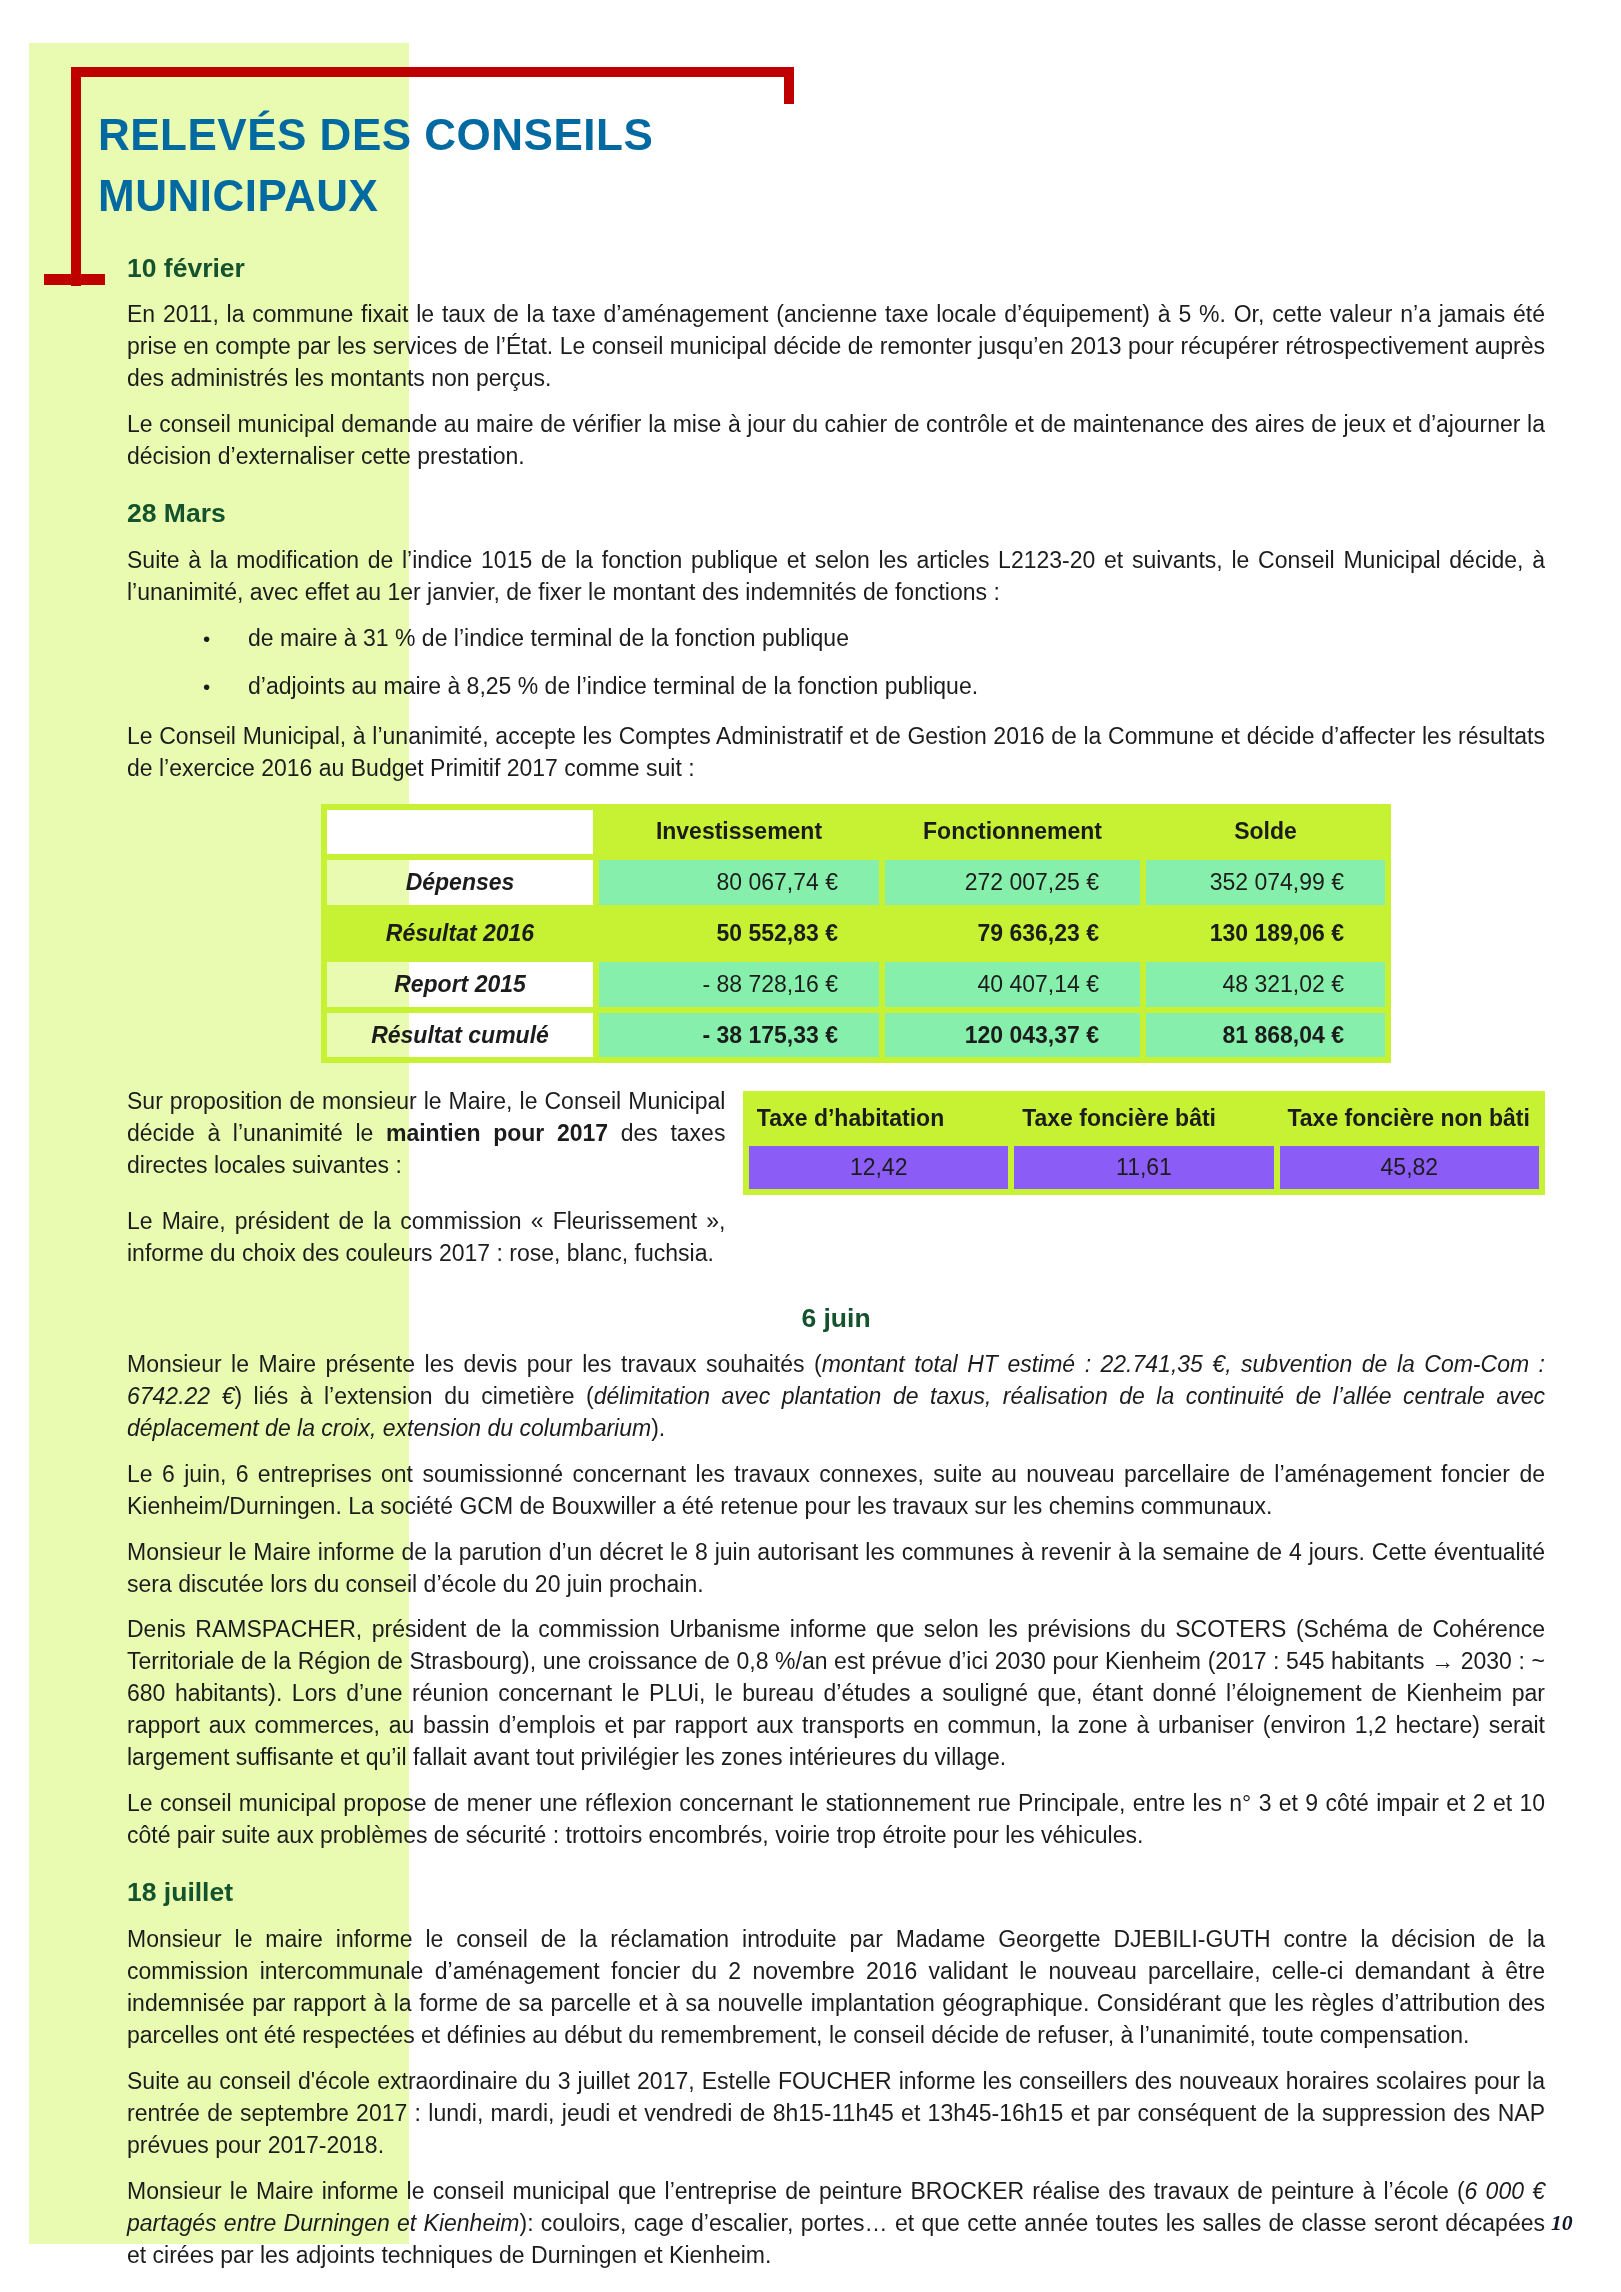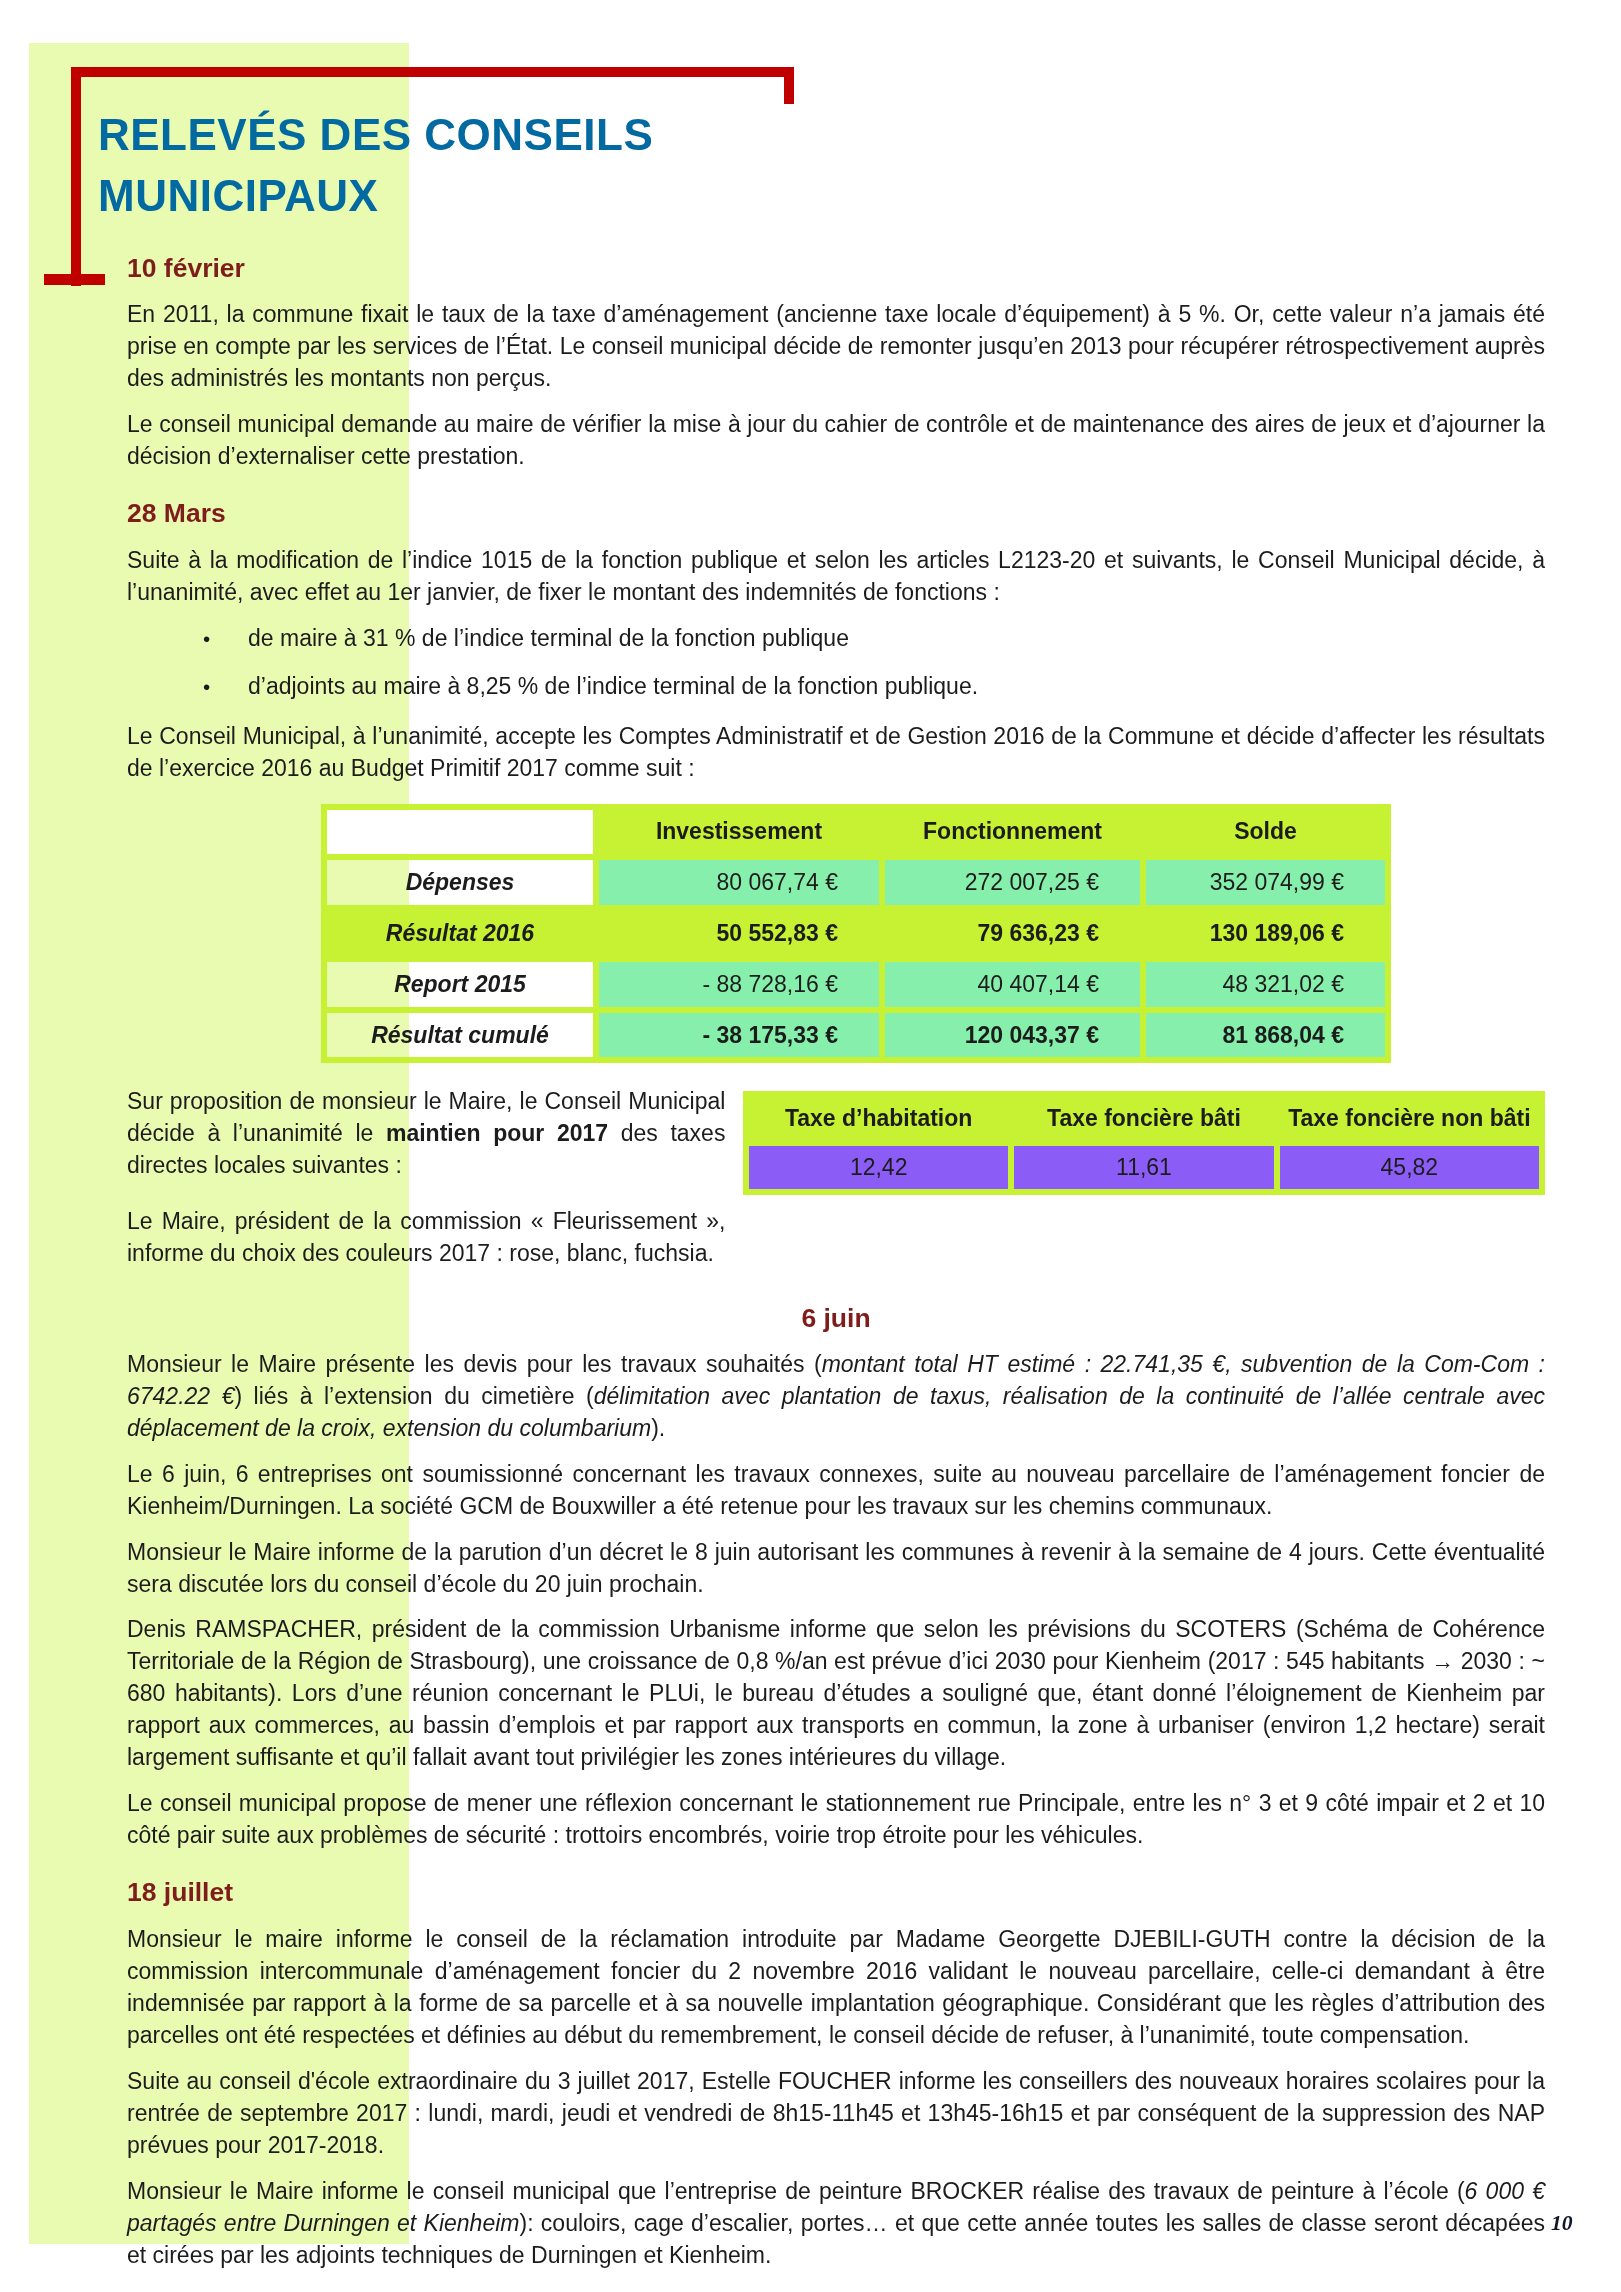--- a/index.html
+++ b/index.html
@@ -12,21 +12,21 @@
   
   .br { position:absolute; background:#c00000; z-index:1; }
   .br-top  { left:71px;  top:67px;  width:723px; height:9.8px; }
   .br-tick { left:784px; top:67px;  width:9.8px;  height:37px; }
   .br-left { left:71px;  top:67px;  width:9.8px;  height:219px; }
   .br-foot { left:44px;  top:274px; width:61px;  height:10.8px; }
 
   .content { position:absolute; left:127px; top:104px; width:1418px; z-index:2; }
 
   h1 { margin:0 0 5.9px -29px; color:#0369a1; font-size:44px; line-height:61px; font-weight:700; letter-spacing:0.5px; }
-  h2 { margin:25.5px 0 9.8px 0; font-size:26.5px; line-height:33px; font-weight:700; color:#7f1d1d; }
+  h2 { margin:25.5px 0 9.8px 0; font-size:26.5px; line-height:33px; font-weight:700; color:#14532d; }
   p  { margin:13.7px 0; font-size:23px; line-height:32px; text-align:justify; }
   em { font-style:italic; }
   strong { font-weight:700; }
 
   .bullet-item { display:flex; padding-left:76px; margin:14.7px 0 17.6px 0; font-size:23px; line-height:31px; }
   .bullet-item .dot { width:45px; flex:0 0 45px; font-size:20.6px; }
 
   table { border-collapse:collapse; }
   td, th { border:6.9px solid #c6f233; font-size:23px; }
 
@@ -34,21 +34,21 @@
   .budget-table th { background:#c6f233; font-weight:700; text-align:center; height:39px; padding:2.9px 9.8px; }
   .budget-table th.empty { background:#ffffff; }
   .budget-table td { height:39px; padding:2.9px 9.8px; background:#86efac; }
   .budget-table td.rowlabel { background:transparent; font-weight:700; font-style:italic; text-align:center; }
   .budget-table td.val { text-align:right; padding-right:41px; }
   .budget-table tr.hl td { background:#c6f233; font-weight:700; }
   .budget-table tr.boldvals td.val { font-weight:700; }
 
   .taxes-wrap { overflow:visible; }
   .taxes-table { float:right; width:802px; margin:5.9px 0 11.8px 17.6px; table-layout:fixed; }
-  .taxes-table th { background:#c6f233; font-weight:700; text-align:center; height:39px; padding:2px 7.8px; }
+  .taxes-table th { background:#c6f233; font-weight:700; text-align:left; height:39px; padding:2px 7.8px; }
   .taxes-table td { background:#8b5cf6; text-align:center; height:39px; padding:2px 7.8px; }
 
   .clear { clear:both; }
 
   .pagenum { position:absolute; left:1551px; top:2211px; z-index:2;
              font-family:"Liberation Serif", serif; font-style:italic; font-weight:700;
              font-size:21.6px; color:#0f172a;text-align:center; }
 </style>
 </head>
 <body>

